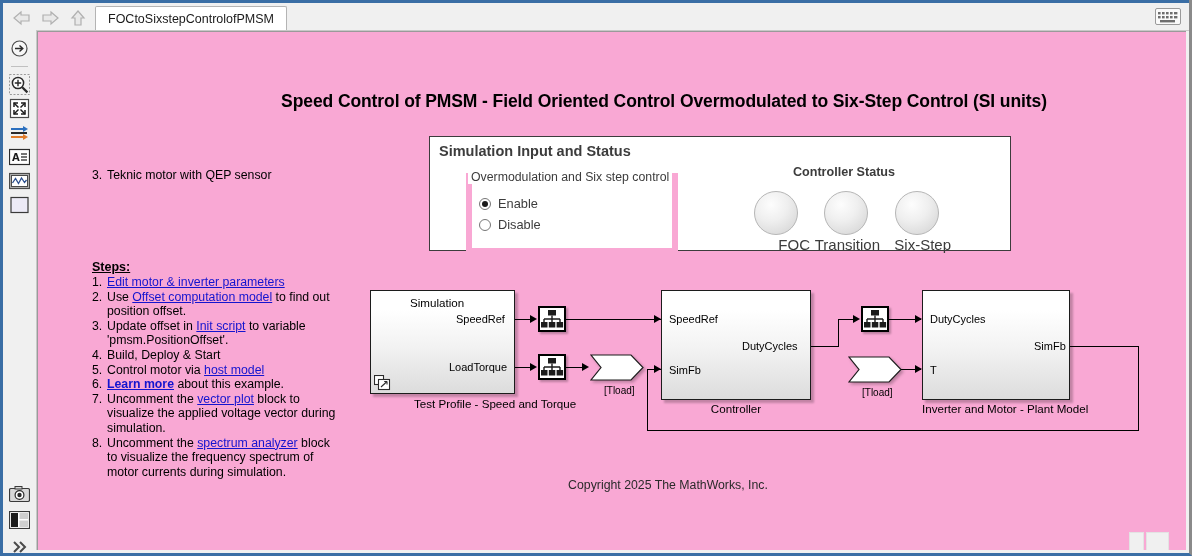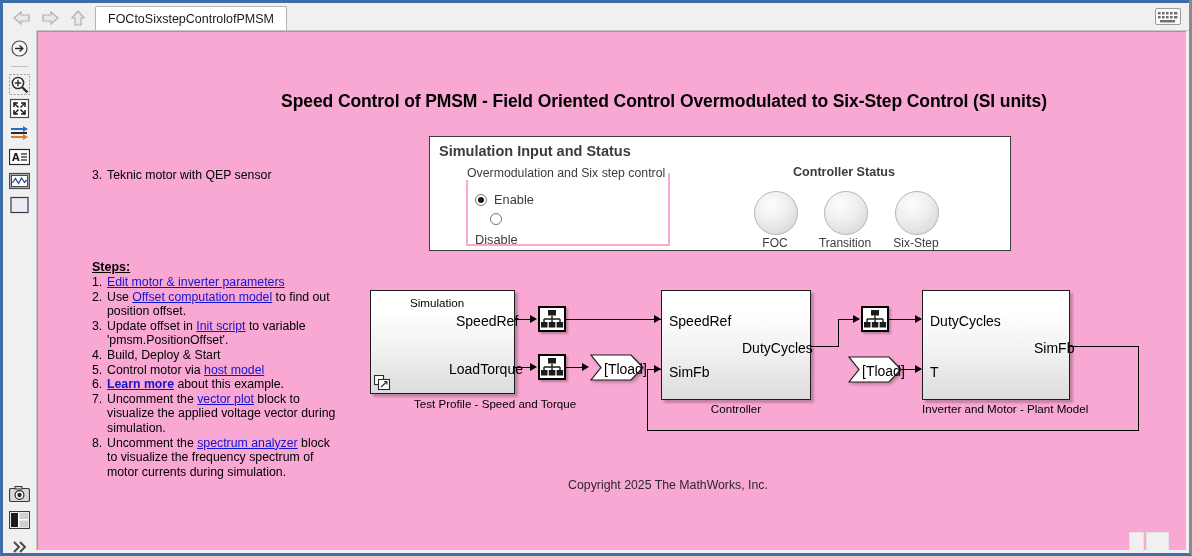--- a/index.html
+++ b/index.html
@@ -81,21 +81,21 @@
   
   #simpanel{
     left:391px;top:104px;width:580px;height:113px;
     background:#fff;border:1px solid #3c3c3c;
   }
   #simpanel-title{
     position:absolute;left:9px;top:6px;font-size:14.5px;font-weight:bold;color:#3c3c3c;
   }
   #radio-group{
     position:absolute;left:36px;top:36px;width:200px;height:69px;
-    border:2px solid #f9a8d4;
+    border:6px solid #f9a8d4;
   }
   #radio-group-legend{
     position:absolute;left:-4px;top:-9px;background:#fff;padding:0 3px;
     font-size:12.3px;color:#3c3c3c;white-space:nowrap;
   }
   .radio-row{
     position:absolute;left:7px;display:flex;align-items:center;gap:7px;
     font-size:12.8px;color:#3c3c3c;
   }
   .radio-dot{
@@ -109,47 +109,47 @@
   #ctrl-status-title{
     position:absolute;left:324px;top:28px;width:180px;text-align:center;
     font-size:12.6px;font-weight:bold;color:#3c3c3c;
   }
   .lamp{
     position:absolute;width:42px;height:42px;border-radius:50%;
     border:1px solid #b6b6b6;
     background:radial-gradient(circle at 38% 30%, #fdfdfd 0%, #efefef 42%, #dcdcdc 78%, #d2d2d2 100%);
   }
   .lamp-lbl{
-    position:absolute;width:70px;text-align:center;font-size:12px;color:#3c3c3c;
+    position:absolute;width:70px;text-align:right;font-size:15px;color:#3c3c3c;
   }
   
   .sl-block{
     position:absolute;box-sizing:border-box;
     border:1px solid #1c1c1c;
     background:linear-gradient(to bottom,#ffffff 0%,#ffffff 18%,#f2f2f2 55%,#e2e2e2 88%,#dcdcdc 100%);
     box-shadow:3px 3px 2px rgba(0,0,0,0.22);
   }
-  .port-lbl{position:absolute;font-size:14px;color:#000;white-space:nowrap;}
+  .port-lbl{position:absolute;font-size:11px;color:#000;white-space:nowrap;}
   .blk-name{position:absolute;font-size:11.6px;color:#000;white-space:nowrap;text-align:center;}
   .blk-inner-lbl{position:absolute;font-size:11.6px;color:#000;white-space:nowrap;}
   .wire{position:absolute;background:#000;}
   .wire.h{height:1px;}
   .wire.v{width:1px;}
   .arrow{position:absolute;width:0;height:0;
     border-top:4.5px solid transparent;border-bottom:4.5px solid transparent;
     border-left:7px solid #000;}
   .rt-block{
     position:absolute;width:28px;height:26px;box-sizing:border-box;
     border:2px solid #000;background:#fff;
     box-shadow:2px 2px 2px rgba(0,0,0,0.25);
   }
   .goto-tag{position:absolute;filter:drop-shadow(2px 2px 1.5px rgba(0,0,0,0.25));}
   .goto-tag svg{display:block;}
   .goto-txt{
-    position:absolute;font-size:14px;color:#000;white-space:nowrap;
+    position:absolute;font-size:10px;color:#000;white-space:nowrap;margin-top:24px;
   }
   .subsys-badge{
     position:absolute;width:17px;height:16px;
   }
   #copyright{
     left:430px;top:446px;width:400px;text-align:center;font-size:12.3px;color:#2a2a2a;
   }
 </style>
 </head>
 <body>
@@ -310,21 +310,21 @@
 
     <div class="abs" id="simpanel">
       <div id="simpanel-title">Simulation Input and Status</div>
 
       <div id="radio-group">
         <div id="radio-group-legend">Overmodulation and Six step control</div>
         <div class="radio-row" style="top:17px;">
           <span class="radio-dot on"></span>
           <span>Enable</span>
         </div>
-        <div class="radio-row" style="top:38px;flex-direction:column;">
+        <div class="radio-row" style="top:38px;">
           <span class="radio-dot"></span>
           <span>Disable</span>
         </div>
       </div>
 
       <div id="ctrl-status-title">Controller Status</div>
 
       <div class="lamp" style="left:324px;top:54px;"></div>
       <div class="lamp-lbl" style="left:310px;top:99px;">FOC</div>
 

